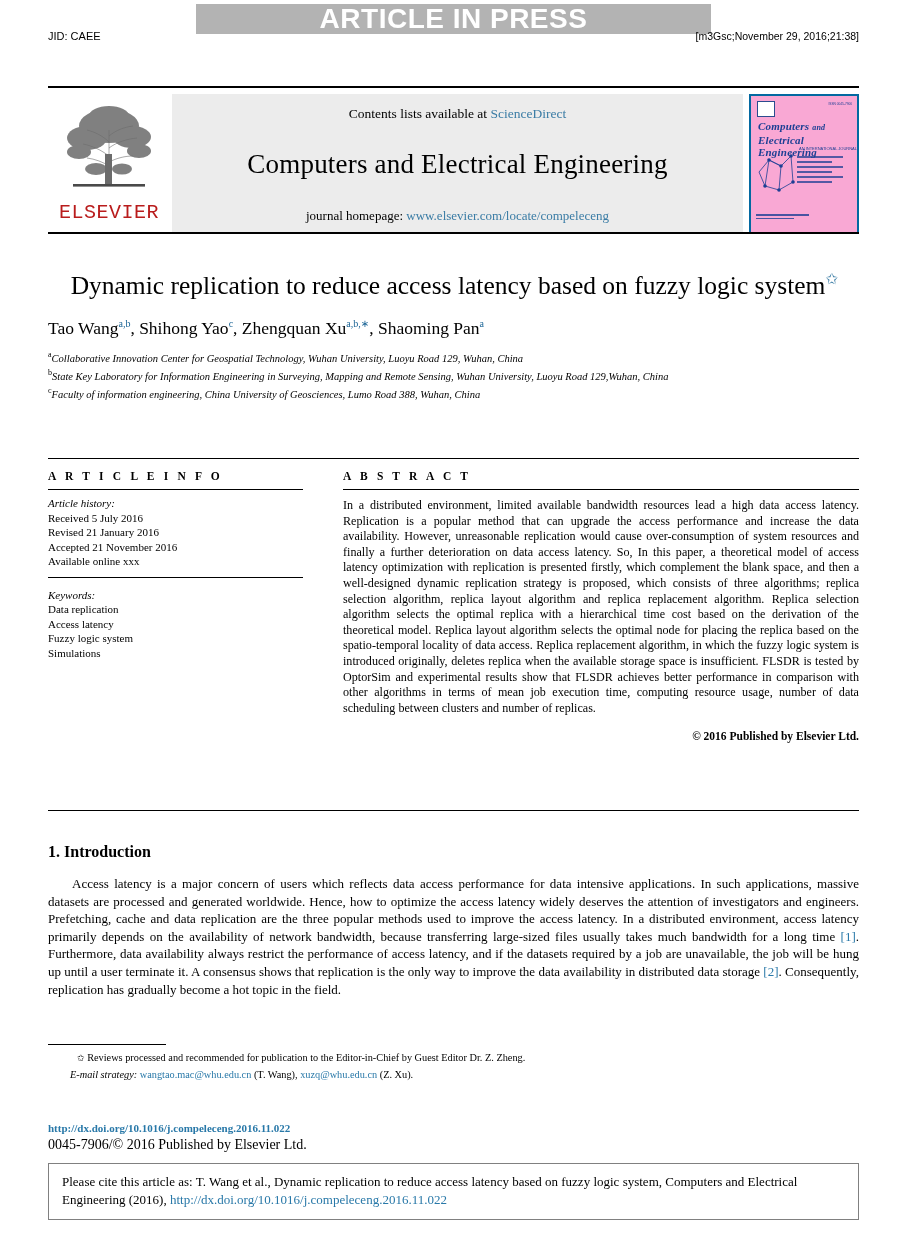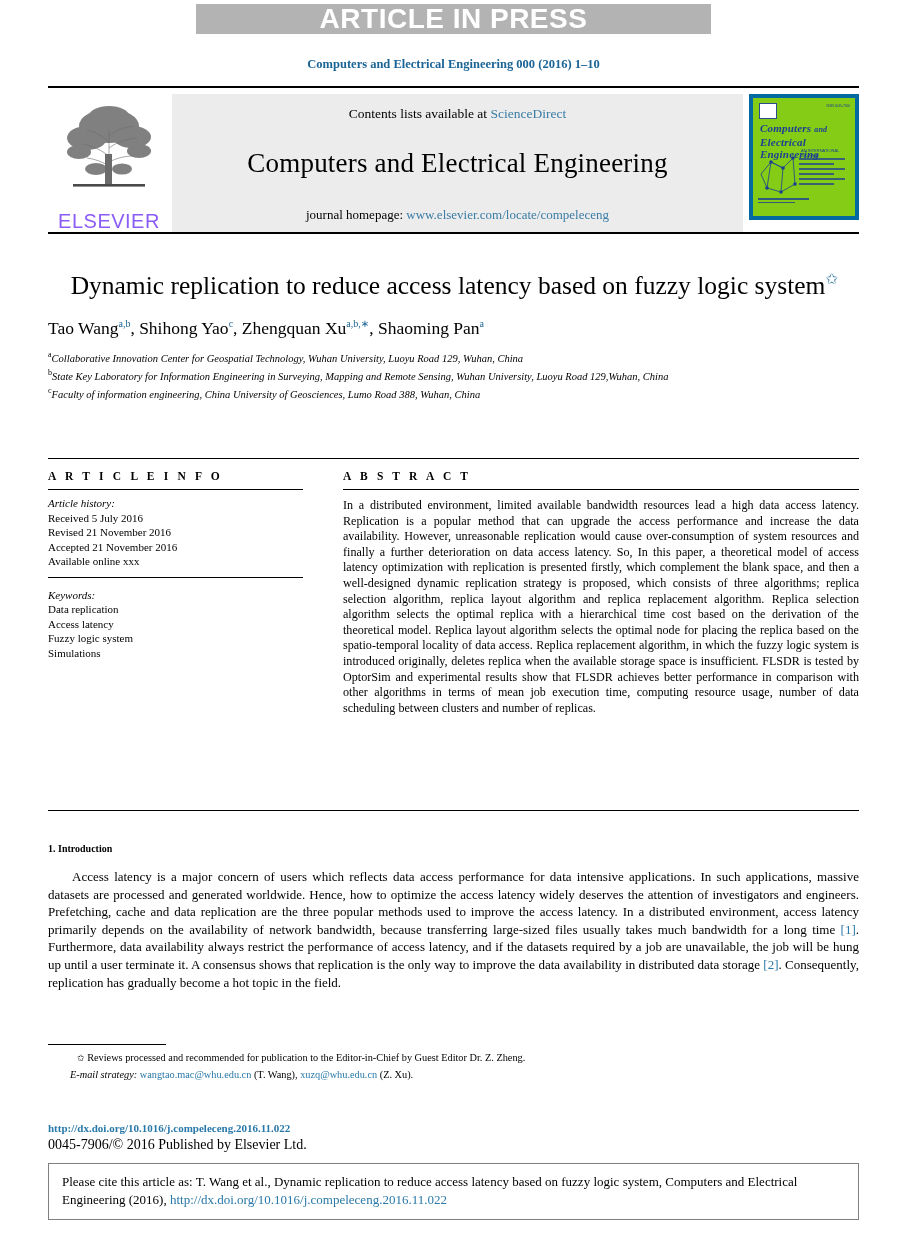--- a/index.html
+++ b/index.html
@@ -88,26 +88,26 @@
     width: 122px;
     min-width: 122px;
     display: flex;
     flex-direction: column;
     align-items: center;
     justify-content: flex-start;
     padding-top: 2px;
   }
   .tree-svg { display:block; }
   .elsevier-word {
-    font-family: Liberation Sans, sans-serif;
+    font-family: Liberation Mono, monospace;
     font-size: 20px;
     letter-spacing: 0.5px;
-    color: #8b5cf6;
+    color: #b91c1c;
     font-weight: normal;
-    margin-top: 18px;
+    margin-top: 9px;
   }
   .masthead-center {
     flex: 1;
     background: #ececec;
     display: flex;
     flex-direction: column;
     justify-content: space-between;
     align-items: center;
     padding: 12px 0 10px 0;
     margin-left: 2px;
@@ -127,23 +127,23 @@
   .homepage-line {
     font-family: "Liberation Serif", serif;
     font-size: 13px;
   }
   .homepage-url { color: #3a7ca5; }
 
   
   .cover {
     width: 110px;
     min-width: 110px;
-    height: 126px;
-    border: 4px solid #0369a1;
-    background: #84cc16;
+    height: 140px;
+    border: 2px solid #0369a1;
+    background: #f9a8d4;
     position: relative;
     box-sizing: border-box;
     overflow: hidden;
   }
   .cover-elsevier-box {
     position:absolute; left:6px; top:5px; width:16px; height:14px;
     background:#ffffff; border:1px solid #2b4b8f;
   }
   .cover-tiny-right {
     position:absolute; right:5px; top:6px; font-size:3.2px; color:#1c3f94;
@@ -263,21 +263,21 @@
     border-top: 1.6px solid #000;
   }
   .intro {
     position: absolute;
     left: 48px;
     top: 843px;
     width: 811px;
   }
   .intro h2 {
     font-family: "Liberation Serif", serif;
-    font-size: 10px;
+    font-size: 16px;
     font-weight: bold;
     margin: 0 0 14px 0;
   }
   .intro p {
     margin: 0;
     font-size: 13px;
     line-height: 17.6px;
     text-align: justify;
     text-indent: 24px;
   }
@@ -334,22 +334,25 @@
 </style>
 </head>
 <body>
 
 <div class="page">
 
   <div class="press-banner">
     <div class="press-banner-text">ARTICLE IN PRESS</div>
   </div>
 
-
-  <div class="running-title">Computers and Electrical Engineering 000 (2016) 1–10</div>
+  <div class="jid-row">
+    <div class="jid-left">JID: CAEE</div>
+    <div class="jid-right">[m3Gsc;November 29, 2016;21:38]</div>
+  </div>
+
 
   <div class="masthead">
 
     <div class="elsevier-logo">
       <svg class="tree-svg" width="100" height="96" viewBox="0 0 100 96">
         <g stroke="#5a5a5a" stroke-width="0.55" fill="none" opacity="0.95">
           <path d="M50 88 L50 34"></path>
           <path d="M50 60 C42 54 34 50 24 48"></path>
           <path d="M50 52 C58 46 68 43 78 42"></path>
           <path d="M50 46 C44 40 36 36 28 34"></path>
@@ -447,38 +450,39 @@
   <div class="rule-thick" style="top:458px; border-top-width:1.6px;"></div>
 
   <div class="info-abstract">
 
     <div class="col-info">
       <div class="sec-head">A R T I C L E   I N F O</div>
       <div class="hr-top"></div>
       <div class="info-group">
         <div class="info-label">Article history:</div>
         <div class="line">Received 5 July 2016</div>
-        <div class="line">Revised 21 November 2016</div>
+        <div class="line">Revised 21 January 2016</div>
         <div class="line">Accepted 21 November 2016</div>
         <div class="line">Available online xxx</div>
       </div>
       <div class="hr-top keywords-group"></div>
       <div class="info-group" style="padding-top:4px;">
         <div class="info-label">Keywords:</div>
         <div class="line">Data replication</div>
         <div class="line">Access latency</div>
         <div class="line">Fuzzy logic system</div>
         <div class="line">Simulations</div>
       </div>
     </div>
 
     <div class="col-abstract">
       <div class="sec-head">A B S T R A C T</div>
       <div class="hr-top"></div>
       <div class="abstract-body">In a distributed environment, limited available bandwidth resources lead a high data access latency. Replication is a popular method that can upgrade the access performance and increase the data availability. However, unreasonable replication would cause over-consumption of system resources and finally a further deterioration on data access latency. So, In this paper, a theoretical model of access latency optimization with replication is presented firstly, which complement the blank space, and then a well-designed dynamic replication strategy is proposed, which consists of three algorithms; replica selection algorithm, replica layout algorithm and replica replacement algorithm. Replica selection algorithm selects the optimal replica with a hierarchical time cost based on the derivation of the theoretical model. Replica layout algorithm selects the optimal node for placing the replica based on the spatio-temporal locality of data access. Replica replacement algorithm, in which the fuzzy logic system is introduced originally, deletes replica when the available storage space is insufficient. FLSDR is tested by OptorSim and experimental results show that FLSDR achieves better performance in comparison with other algorithms in terms of mean job execution time, computing resource usage, number of data scheduling between clusters and number of replicas.</div>
+      <div class="copyright">© 2016 Published by Elsevier Ltd.</div>
     </div>
   </div>
 
   <div class="intro-rule"></div>
 
   <div class="intro">
     <h2>1. Introduction</h2>
     <p><span>Access latency is a major concern of users which reflects data access performance for data intensive applications. In such applications, massive datasets are processed and generated worldwide. Hence, how to optimize the access latency widely deserves the attention of investigators and engineers. Prefetching, cache and data replication are the three popular methods used to improve the access latency. In a distributed environment, access latency primarily depends on the availability of network bandwidth, because transferring large-sized files usually takes much bandwidth for a long time </span><span class="ref">[1]</span><span>. Furthermore, data availability always restrict the performance of access latency, and if the datasets required by a job are unavailable, the job will be hung up until a user terminate it. A consensus shows that replication is the only way to improve the data availability in distributed data storage </span><span class="ref">[2]</span><span>. Consequently, replication has gradually become a hot topic in the field.</span></p>
   </div>
 

